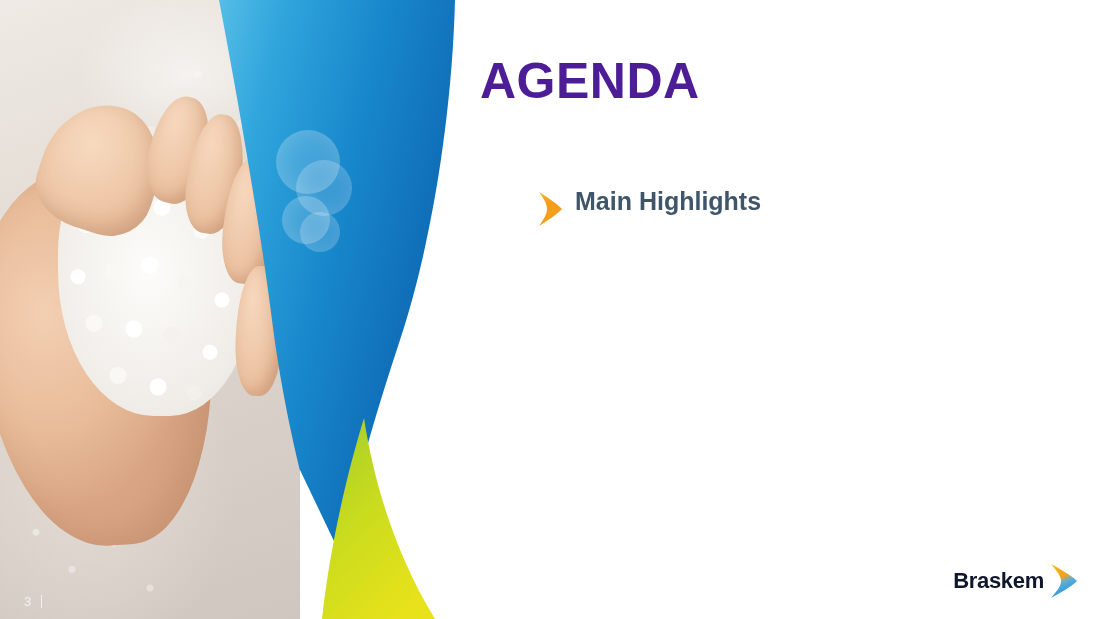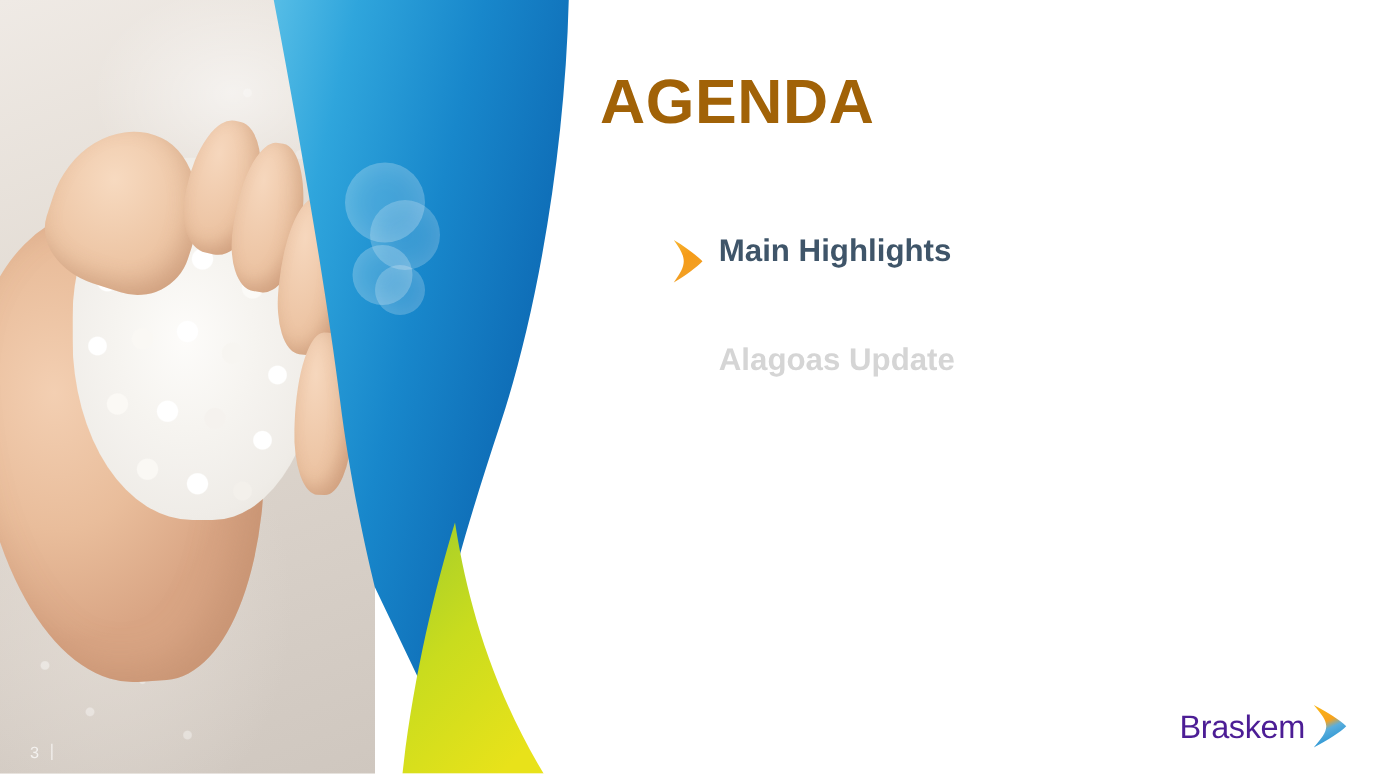--- a/index.html
+++ b/index.html
@@ -143,21 +143,21 @@
     position: absolute;
     left: 480px; top: 0;
     width: 620px; height: 619px;
   }
   .page-title {
     position: absolute;
     left: 0; top: 56px;
     font-size: 50px;
     font-weight: bold;
     letter-spacing: 0.5px;
-    color: #a16207;
+    color: #4c1d95;
     line-height: 1;
   }
 
   .agenda-list {
     position: absolute;
     left: 95px; top: 188px;
     width: 520px;
   }
   .agenda-item {
     position: relative;
@@ -199,23 +199,23 @@
 
   
   .logo {
     position: absolute;
     right: 22px; bottom: 20px;
     display: flex;
     align-items: center;
     gap: 4px;
   }
   .logo-word {
-    font-size: 26px;
-    font-weight: normal;
-    color: #4c1d95;
+    font-size: 22px;
+    font-weight: bold;
+    color: #0f172a;
     letter-spacing: -0.3px;
   }
 </style>
 </head>
 <body>
 
 <div id="slide">
 
   <div class="photo-region">
     <div class="photo-bg"></div>
@@ -270,23 +270,20 @@
               <stop offset="45%" stop-color="#F59B18"></stop>
               <stop offset="100%" stop-color="#F2A127"></stop>
             </linearGradient>
           </defs>
           <path d="M 2 1 C 12 7 20 13 25 18 C 20 23 12 29 2 35 C 7 28 10 23 10 18 C 10 13 7 8 2 1 Z" fill="url(#chevGrad)"></path>
         </svg>
         <span class="agenda-label">Main Highlights</span>
       </div>
 
 
-      <div class="agenda-item inactive">
-        <span class="agenda-label">Alagoas Update</span>
-      </div>
 
 
     </div>
   </div>
 
   <div class="page-number">
     <span>3</span>
     <span class="bar"></span>
   </div>
 

